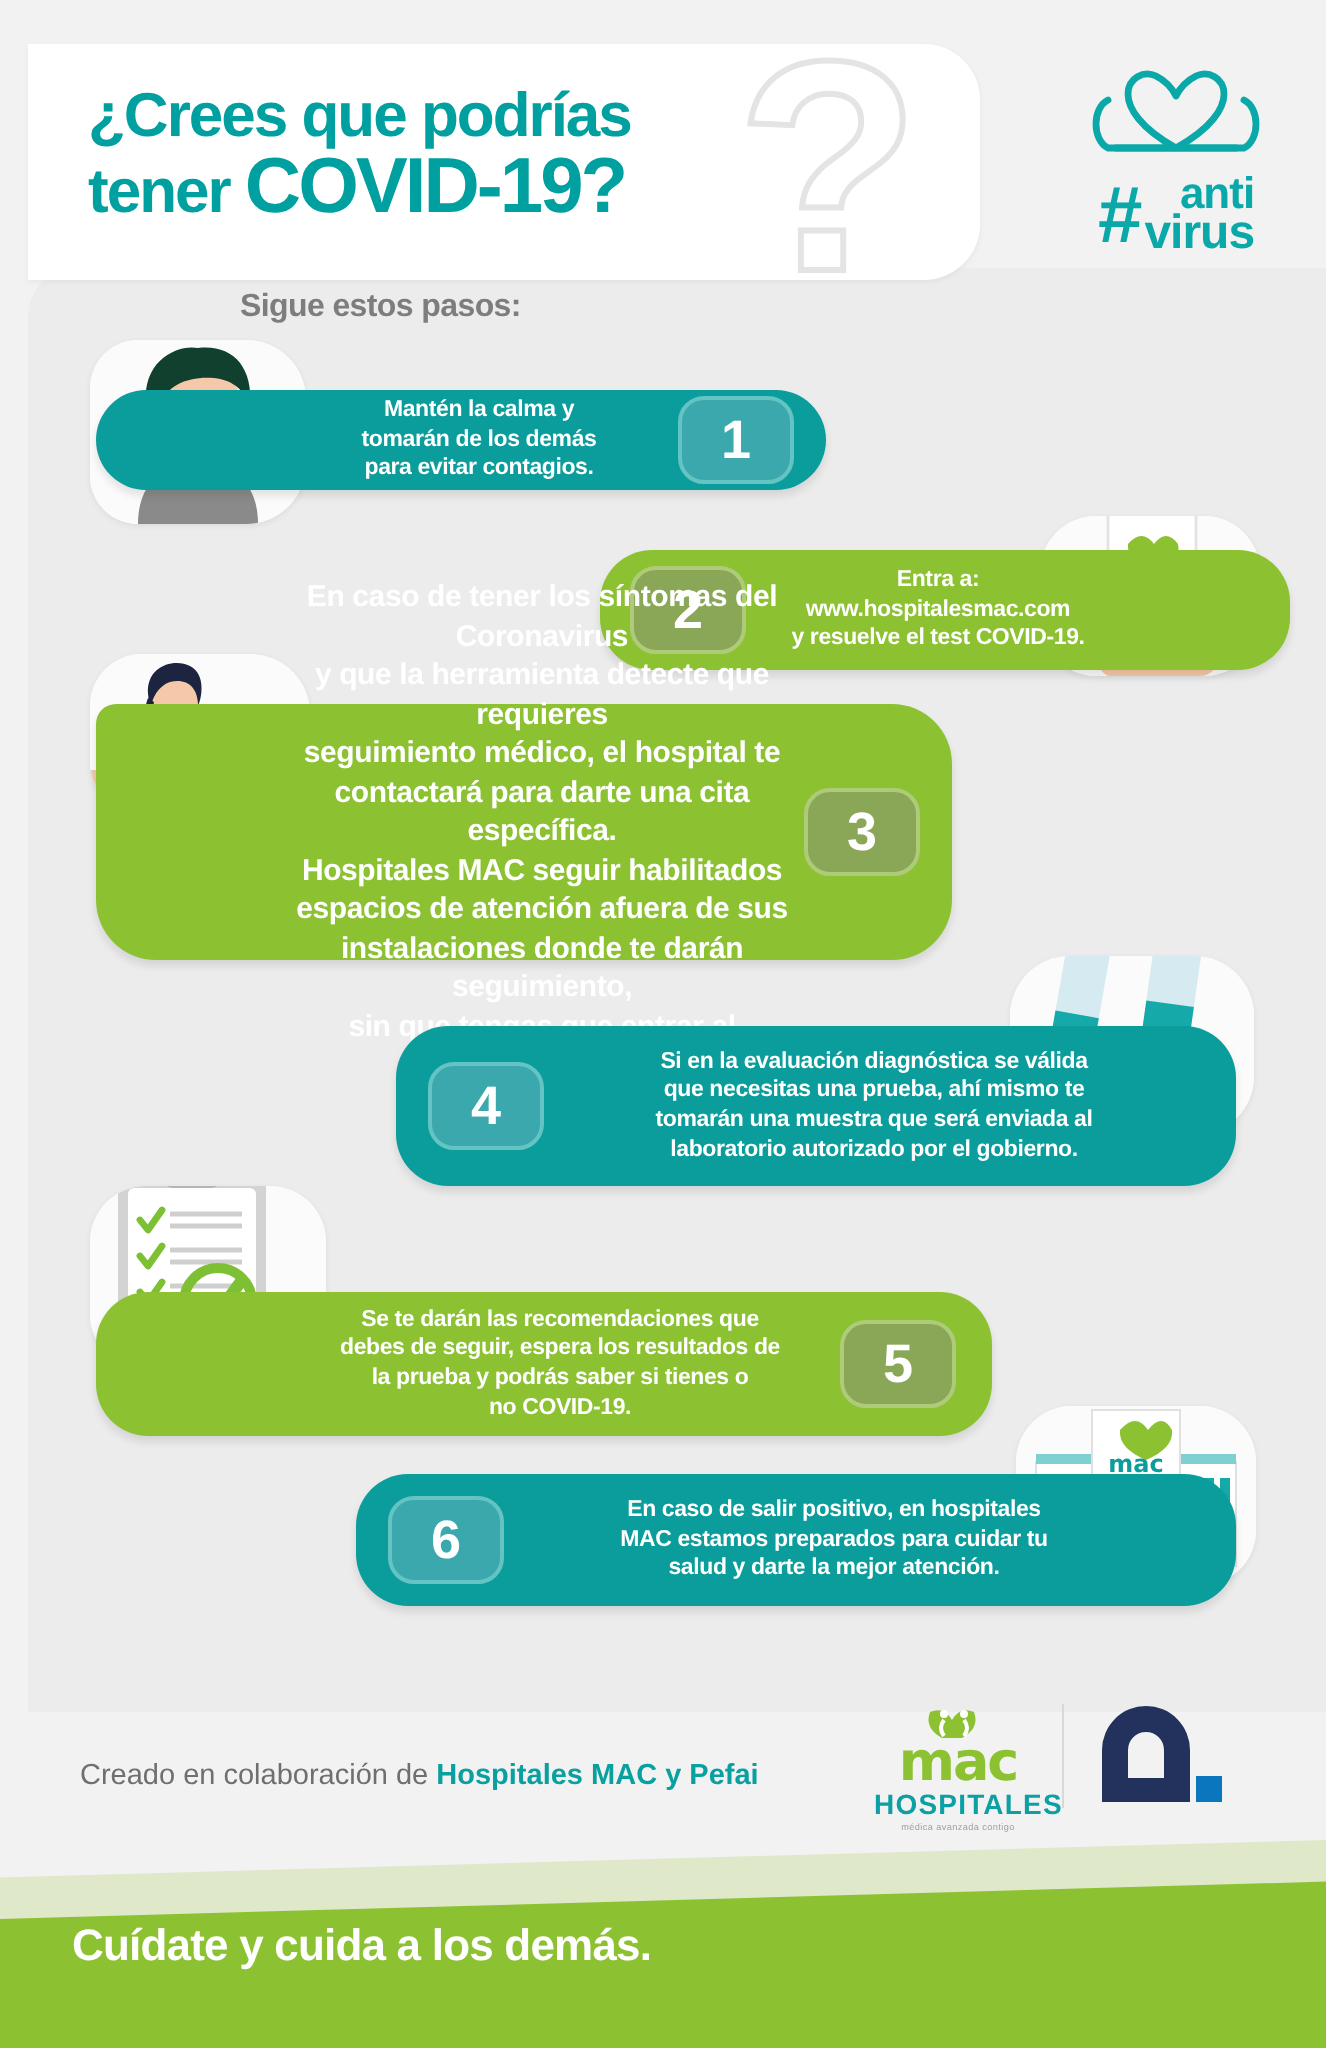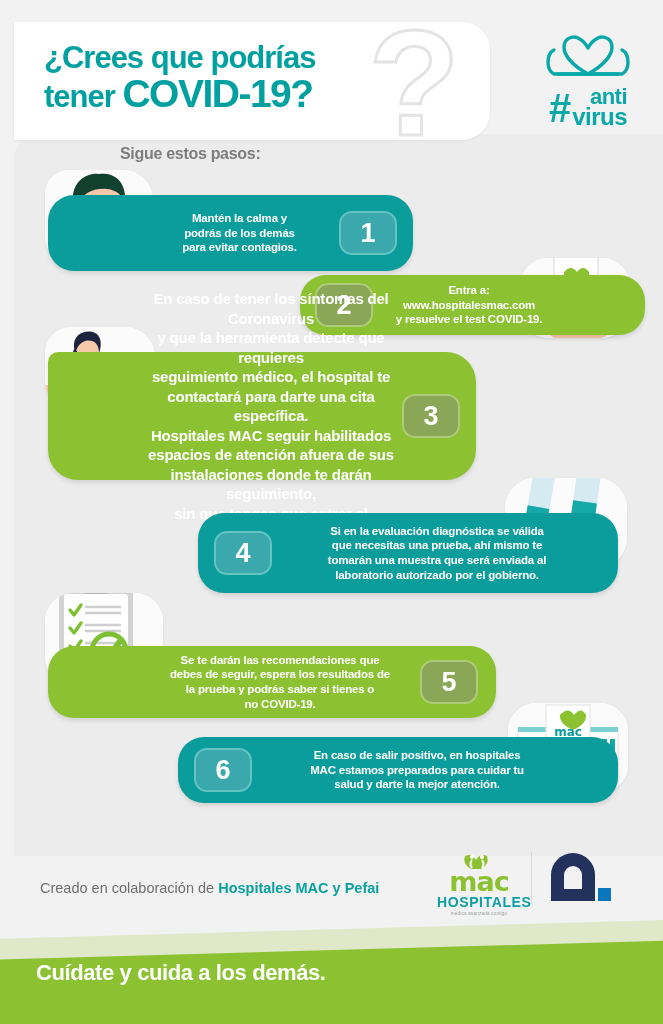--- a/index.html
+++ b/index.html
@@ -189,24 +189,24 @@
       <rect width="108" height="92" fill="#fbfbfb"></rect>
       <path d="M24 92 C24 70 38 62 54 62 C70 62 84 70 84 92 Z" fill="#8a8a8a"></path>
       <ellipse cx="54" cy="36" rx="22" ry="26" fill="#f4c8a8"></ellipse>
       <path d="M28 32 C26 10 44 2 54 4 C70 2 82 12 80 34 C78 26 72 20 62 19 C50 18 38 22 34 34 Z" fill="#12402f"></path>
       <circle cx="45" cy="36" r="2.6" fill="#333"></circle>
       <circle cx="64" cy="36" r="2.6" fill="#333"></circle>
       <path d="M38 42 L70 42 L67 58 C62 64 46 64 41 58 Z" fill="#fde9e2"></path>
       <path d="M38 44 L70 44" stroke="#f2d2c8" stroke-width="1.6"></path>
     </svg>
   </div>
-  <div class="bar teal" style="left:48px; top:195px; width:365px; height:76px;">
+  <div class="bar teal" style="left:48px; top:195px; width:365px; height:50px;">
     <div class="bar-text" style="margin-left:92px;">
       <div>Mantén la calma y</div>
-      <div>podrás de los demás</div>
+      <div>tomarán de los demás</div>
       <div>para evitar contagios.</div>
     </div>
     <div class="badge teal" style="margin-right:16px;">1</div>
   </div>
 
   <div class="bubble" style="left:520px; top:258px; width:110px; height:80px; border-radius:28px;">
     <svg width="110" height="80" viewBox="0 0 110 80">
       <rect width="110" height="80" fill="#fbfbfb"></rect>
       <rect x="34" y="-4" width="44" height="72" rx="4" fill="#ffffff" stroke="#e3e3e3" stroke-width="1.4"></rect>
       <path d="M44 14 q7 -8 13 0 q6 -8 12 0 q2 8 -12 14 q-14 -6 -13 -14z" fill="#8cc232"></path>

